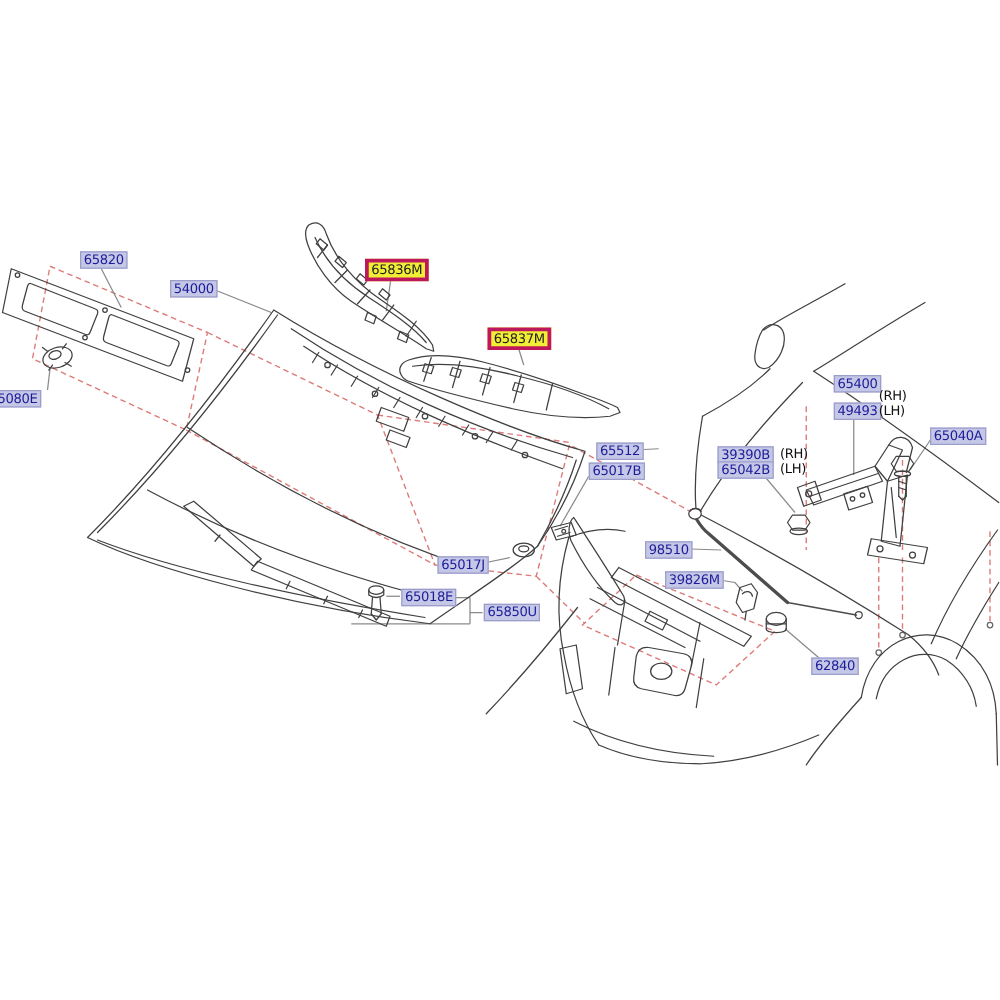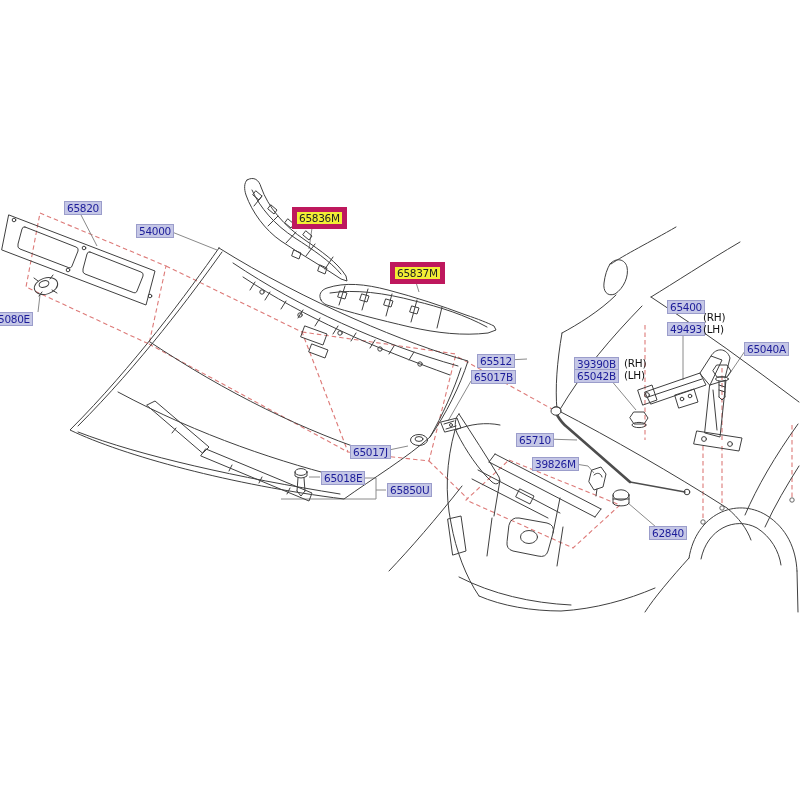--- a/index.html
+++ b/index.html
@@ -11,21 +11,21 @@
   #art{position:absolute;left:0;top:0;}
   .lbl{
     position:absolute;
     font-size:10.5px;line-height:12px;letter-spacing:-0.3px;
     padding:0 2px;white-space:nowrap;z-index:5;
   }
   .part{
     background:#c5c7e6;color:#1c1c99;border:1px solid #9b9dcb;
   }
   .hl{
-    background:#f2ee35;color:#222222;border:5px solid #be185d;
+    background:#f2ee35;color:#222222;border:3px solid #be185d;
   }
   .note{
     color:#111111;background:transparent;border:none;padding:0;
   }
 </style>
 </head>
 <body>
 
 <div id="stage">
 
@@ -237,20 +237,20 @@
   <div class="lbl part" style="left:471px;top:370px">65017B</div>
   <div class="lbl part" style="left:574px;top:357px">39390B</div>
   <div class="lbl part" style="left:574px;top:369px">65042B</div>
   <div class="lbl note" style="left:624px;top:357px">(RH)</div>
   <div class="lbl note" style="left:624px;top:369px">(LH)</div>
   <div class="lbl part" style="left:667px;top:300px">65400</div>
   <div class="lbl part" style="left:667px;top:322px">49493</div>
   <div class="lbl note" style="left:703px;top:311px">(RH)</div>
   <div class="lbl note" style="left:703px;top:323px">(LH)</div>
   <div class="lbl part" style="left:744px;top:342px">65040A</div>
-  <div class="lbl part" style="left:516px;top:433px">65710</div>
+  <div class="lbl part" style="left:516px;top:433px">98510</div>
   <div class="lbl part" style="left:532px;top:457px">39826M</div>
   <div class="lbl part" style="left:649px;top:526px">62840</div>
   <div class="lbl part" style="left:350px;top:445px">65017J</div>
   <div class="lbl part" style="left:321px;top:471px">65018E</div>
   <div class="lbl part" style="left:387px;top:483px">65850U</div>
 
 </div>
 
 </body></html>

